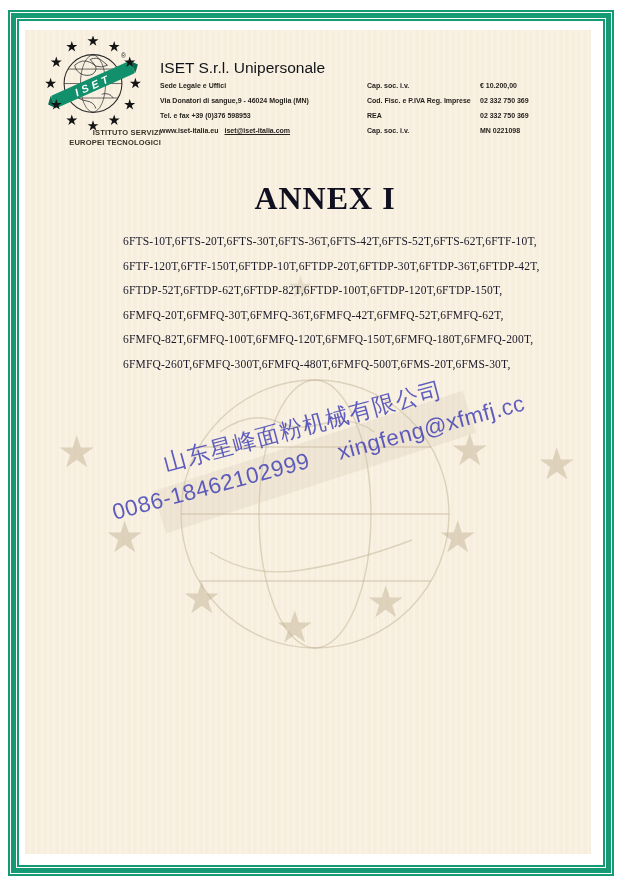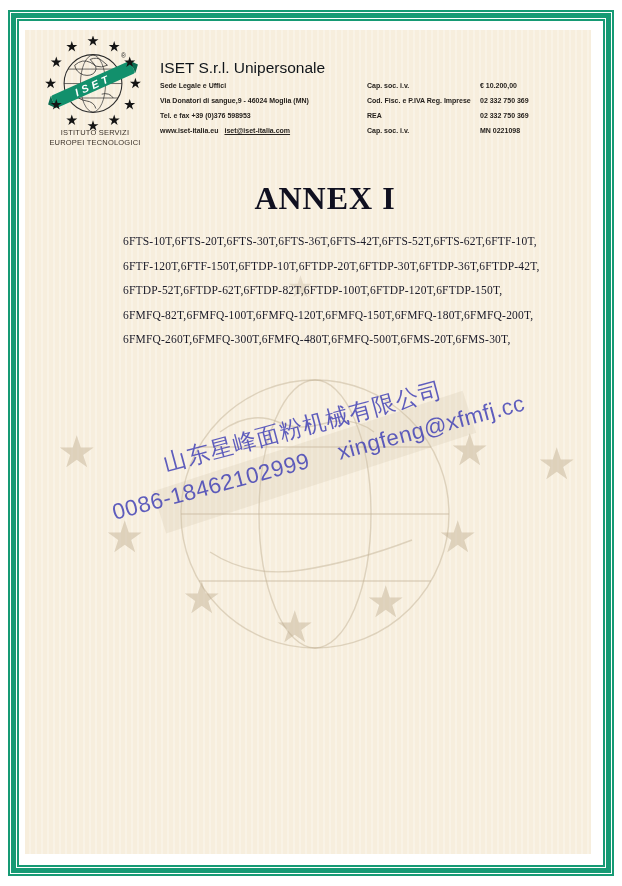--- a/index.html
+++ b/index.html
@@ -22,22 +22,22 @@
       #f7eedd;
   }
   
   .ghost{position:absolute;left:150px;top:372px;width:330px;height:295px;pointer-events:none;}
   .gstar{position:absolute;font-size:44px;line-height:1;color:rgba(190,173,144,.45);}
   .gstar::before{content:"★";}
   .gstar.small{font-size:30px;color:rgba(195,180,152,.33);}
   
   .logo{position:absolute;left:40px;top:36px;}
   .org-name{
-    position:absolute;left:29px;top:128px;width:132px;text-align:center;
-    font-size:7.5px;font-weight:normal;color:#3b3129;line-height:10px;letter-spacing:.2px;
+    position:absolute;left:29px;top:128px;width:132px;text-align:right;
+    font-size:7.5px;font-weight:bold;color:#3b3129;line-height:10px;letter-spacing:.2px;
   }
   
   .company-name{position:absolute;left:160px;top:59px;font-size:15.5px;color:#10151a;}
   .contact{position:absolute;left:160px;top:82px;font-size:7px;font-weight:600;color:#26221e;}
   .contact .row{height:15px;}
   .contact .u{text-decoration:underline;margin-left:6px;}
   .registry{position:absolute;left:367px;top:82px;font-size:7px;font-weight:600;color:#26221e;}
   .registry .row{height:15px;white-space:nowrap;}
   .registry .lab{display:inline-block;width:113px;}
   
@@ -164,20 +164,21 @@
     <span class="lab">Cap. soc. i.v.</span><span>MN 0221098</span>
   </div>
 </div>
 
 <div class="annex-title">ANNEX I</div>
 
 <div class="model-list">
   <div>6FTS-10T,6FTS-20T,6FTS-30T,6FTS-36T,6FTS-42T,6FTS-52T,6FTS-62T,6FTF-10T,</div>
   <div>6FTF-120T,6FTF-150T,6FTDP-10T,6FTDP-20T,6FTDP-30T,6FTDP-36T,6FTDP-42T,</div>
   <div>6FTDP-52T,6FTDP-62T,6FTDP-82T,6FTDP-100T,6FTDP-120T,6FTDP-150T,</div>
+  <div>6FMFQ-20T,6FMFQ-30T,6FMFQ-36T,6FMFQ-42T,6FMFQ-52T,6FMFQ-62T,</div>
   <div>6FMFQ-82T,6FMFQ-100T,6FMFQ-120T,6FMFQ-150T,6FMFQ-180T,6FMFQ-200T,</div>
   <div>6FMFQ-260T,6FMFQ-300T,6FMFQ-480T,6FMFQ-500T,6FMS-20T,6FMS-30T,</div>
 </div>
 
 <div class="wm">
   <div class="wm-cn">山东星峰面粉机械有限公司</div>
   <div class="wm-contact">
     <span class="phone">0086-18462102999</span><span>xingfeng@xfmfj.cc</span>
   </div>
 </div>

